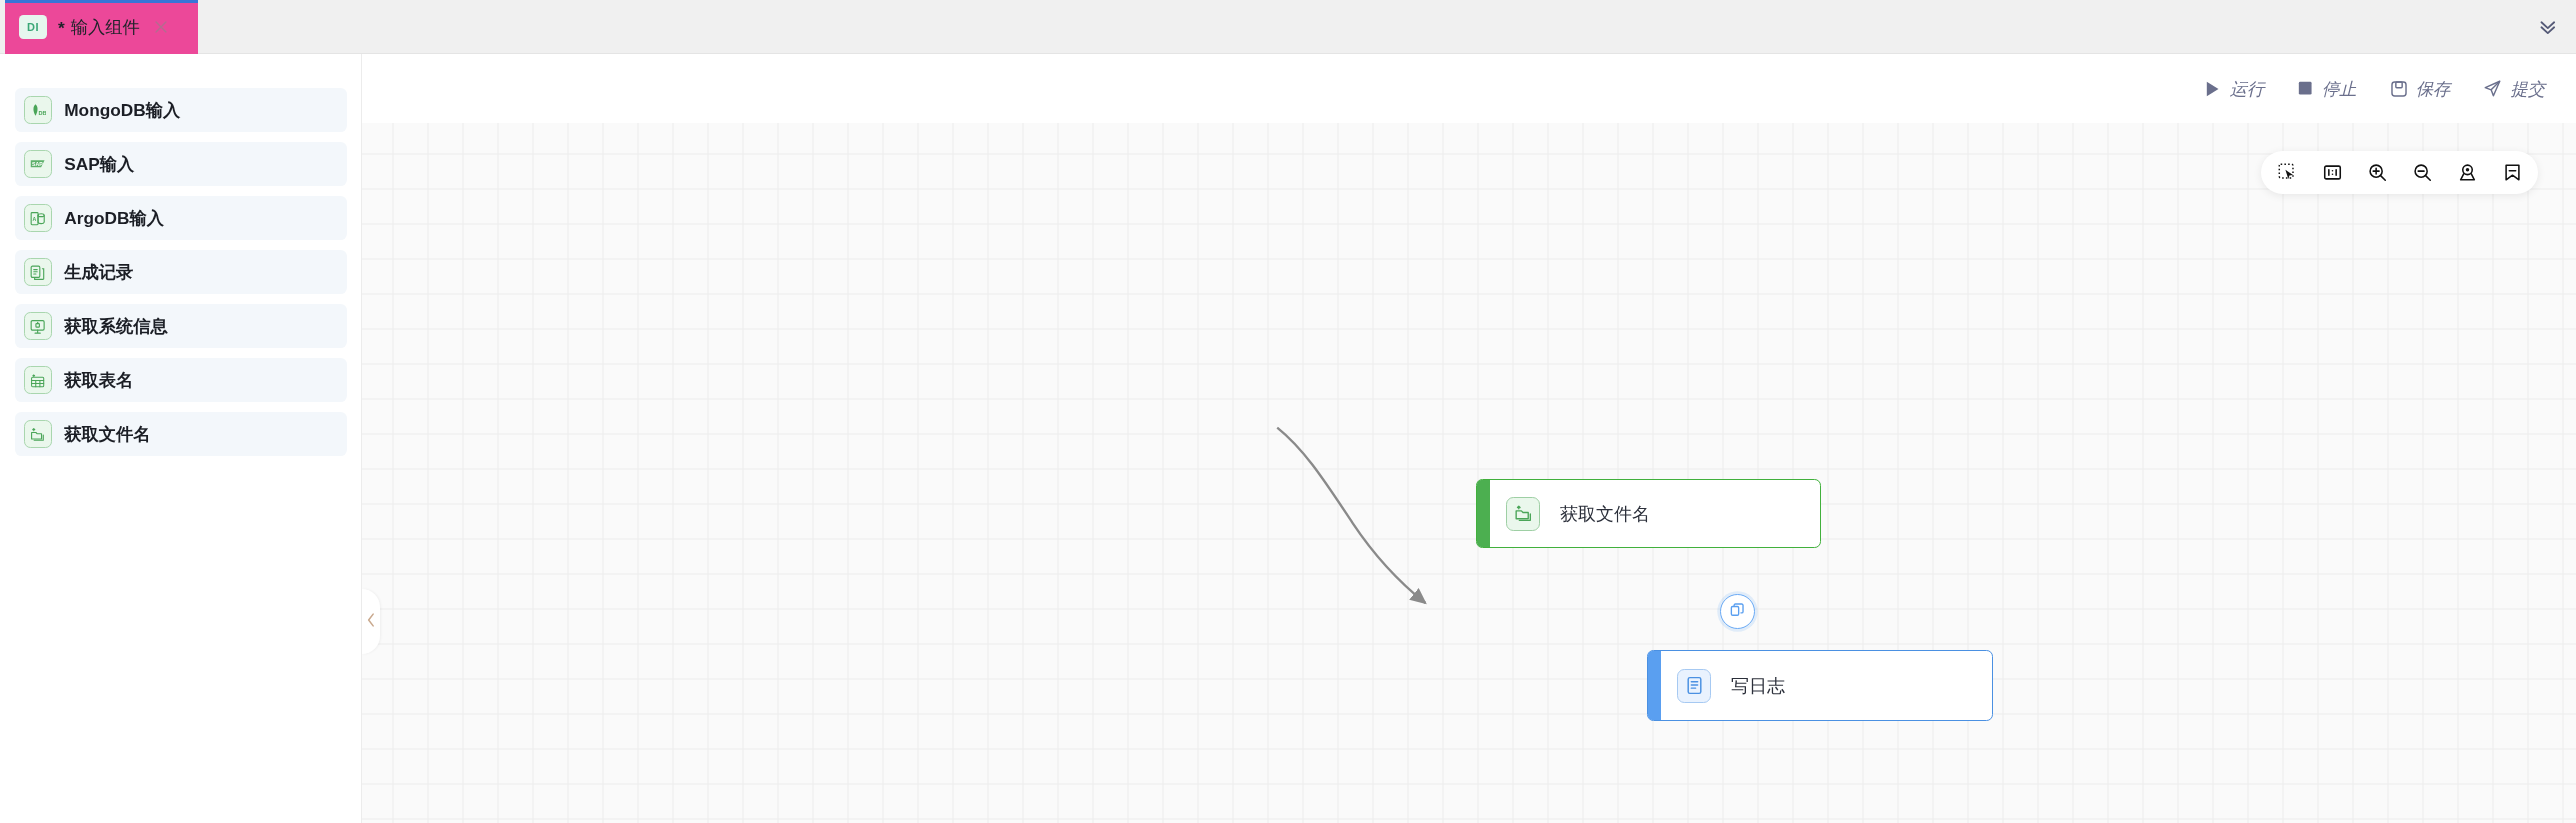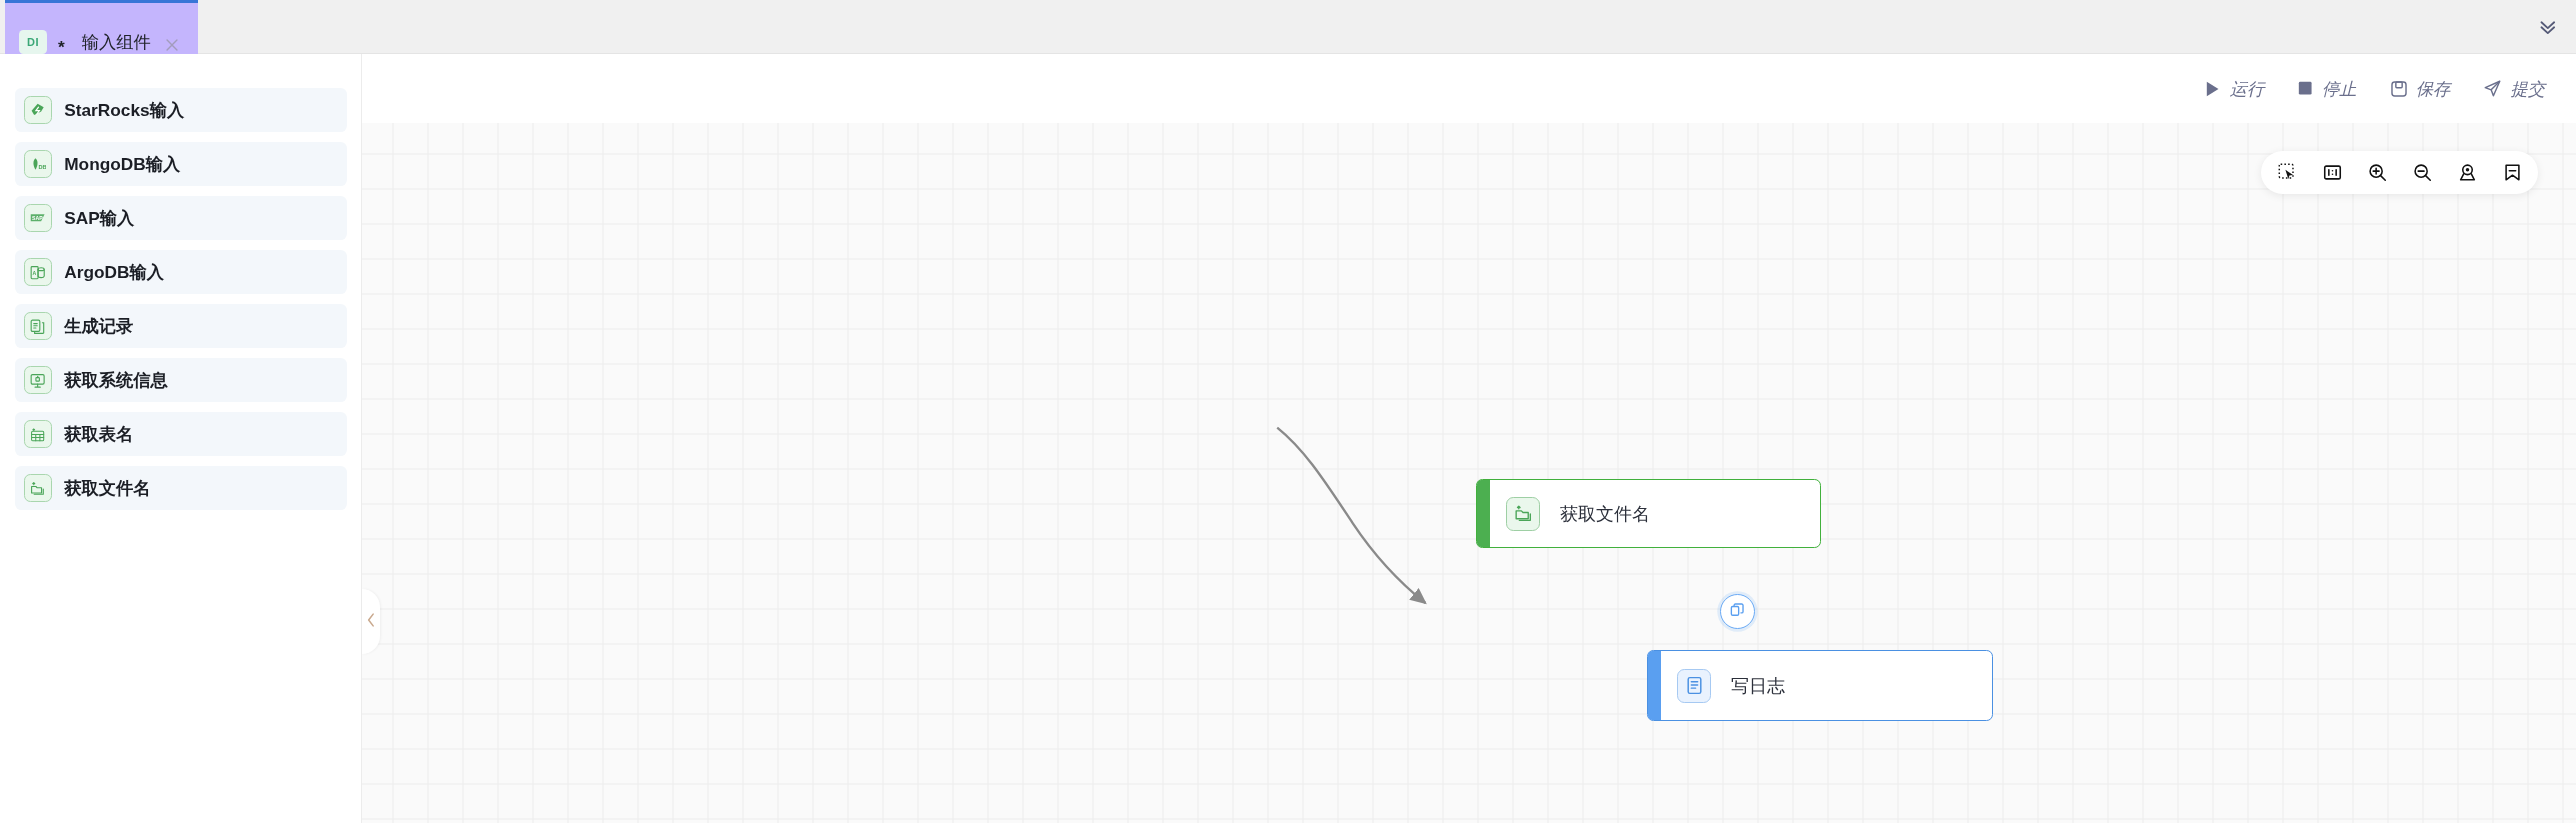--- a/index.html
+++ b/index.html
@@ -16,22 +16,22 @@
     width: 2576px; height: 54px;
     background: #f0f0f0;
     border-bottom: 0.9px solid #e4e4e4;
     display: flex; align-items: stretch;
   }
   .tab {
     position: relative;
     height: 54px;
     min-width: 193px;
     margin-left: 4.5px;
-    background: #c4b5fd;
-    display: flex; align-items: flex-end;
+    background: #ec4899;
+    display: flex; align-items: center;
     padding: 0 12.7px 0 14.5px;
     cursor: pointer;
   }
   .tab.active::before {
     content: "";
     position: absolute; left: 0; right: 0; top: 0;
     height: 2.7px; background: #3875d7;
   }
   .tab-badge {
     width: 28px; height: 23.6px;
@@ -43,21 +43,21 @@
     letter-spacing: 0.5px;
     flex: none;
   }
   .tab-dirty {
     font-size: 17.3px; color: #20232a;
     margin-left: 11px; line-height: 1; font-weight: 700;
     position: relative; top: 1.8px;
   }
   .tab-title {
     font-size: 17.3px; color: #20232a;
-    margin-left: 17px; white-space: nowrap;
+    margin-left: 6px; white-space: nowrap;
   }
   .tab-close {
     margin-left: 11.8px; width: 18px; height: 18px;
     flex: none; opacity: .55;
   }
   .tabbar-spacer { flex: 1 1 auto; }
   .tabbar-collapse {
     width: 56px; height: 54px;
     display: flex; align-items: center; justify-content: center;
     cursor: pointer;
@@ -306,29 +306,20 @@
     </div>
 
   </div>
 </div>
 
 <div class="leftpanel">
 
 
   <div class="comp-list">
 
-    <div class="comp-item">
-      <span class="comp-icon">
-        <svg width="17.3" height="17.3" viewBox="0 0 20 20">
-            <path d="M10 2 L17 6 L14 11 L6 15 L3 10 Z" fill="#4aa558"></path>
-            <path d="M11 6 L8 10 L12 10 L9 14" stroke="#fff" stroke-width="1.4" fill="none" stroke-linecap="round"></path>
-          </svg>
-      </span>
-      <span class="comp-label">StarRocks输入</span>
-    </div>
 
     <div class="comp-item">
       <span class="comp-icon">
         <svg width="17.3" height="17.3" viewBox="0 0 20 20">
             <path d="M7.5 2.5 C10.5 5 10.8 10 7.5 16 C4.2 10 4.5 5 7.5 2.5 Z" fill="#4aa558"></path>
             <text x="11" y="15" font-size="6.5" fill="#4aa558" font-family="sans-serif" font-weight="bold">DB</text>
           </svg>
       </span>
       <span class="comp-label">MongoDB输入</span>
     </div>

